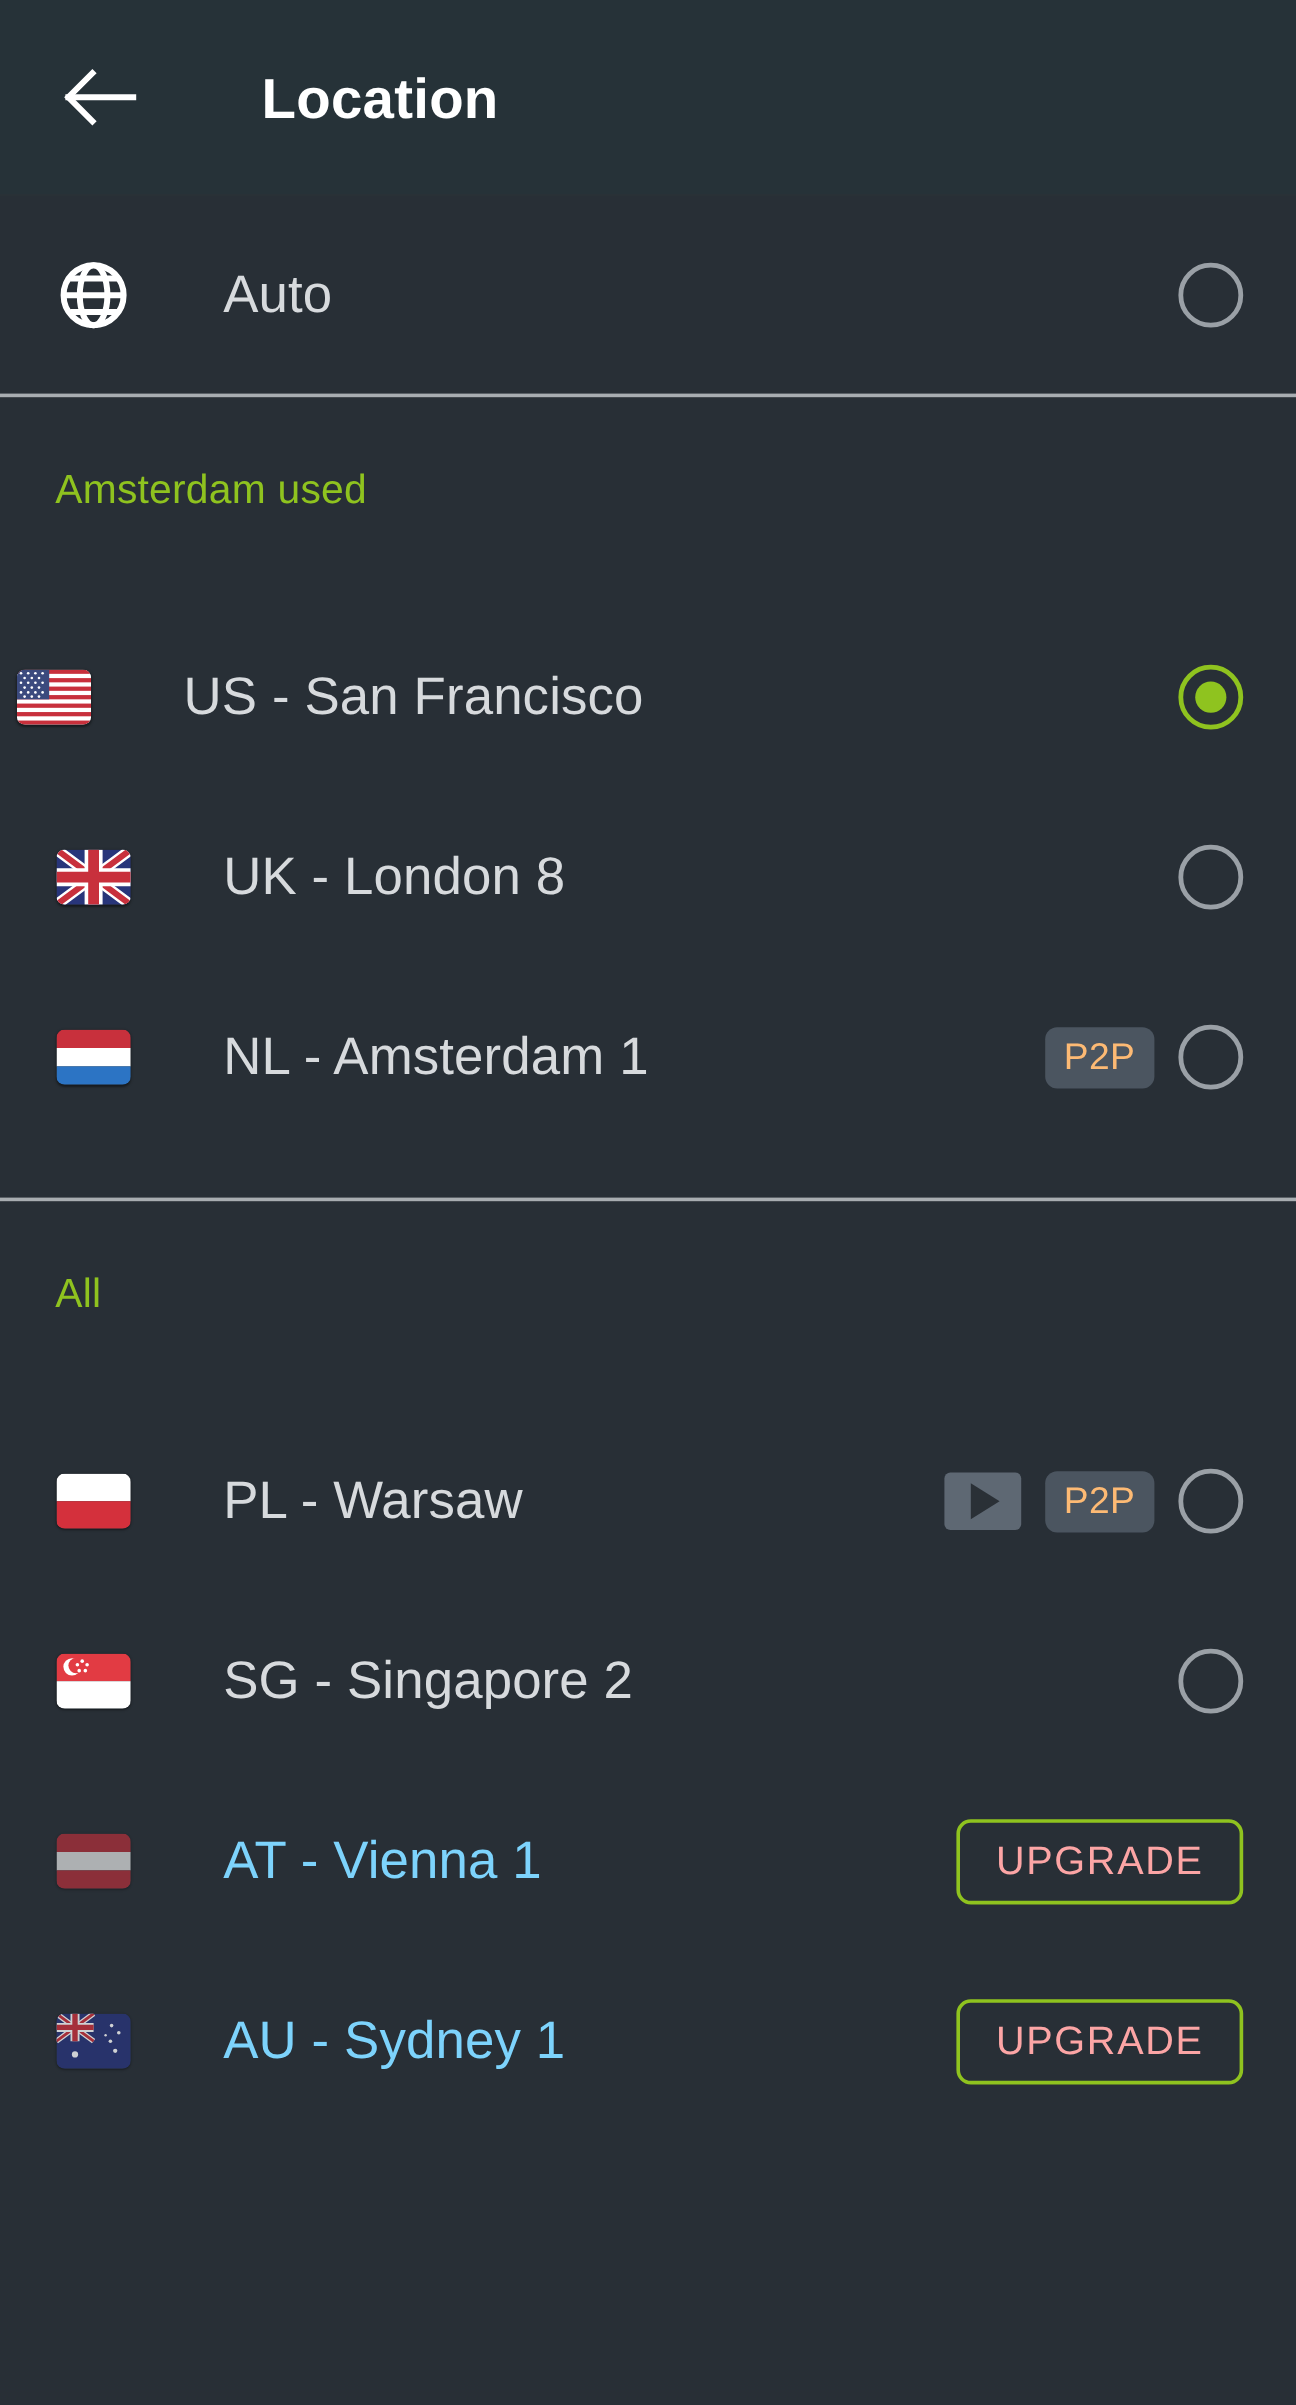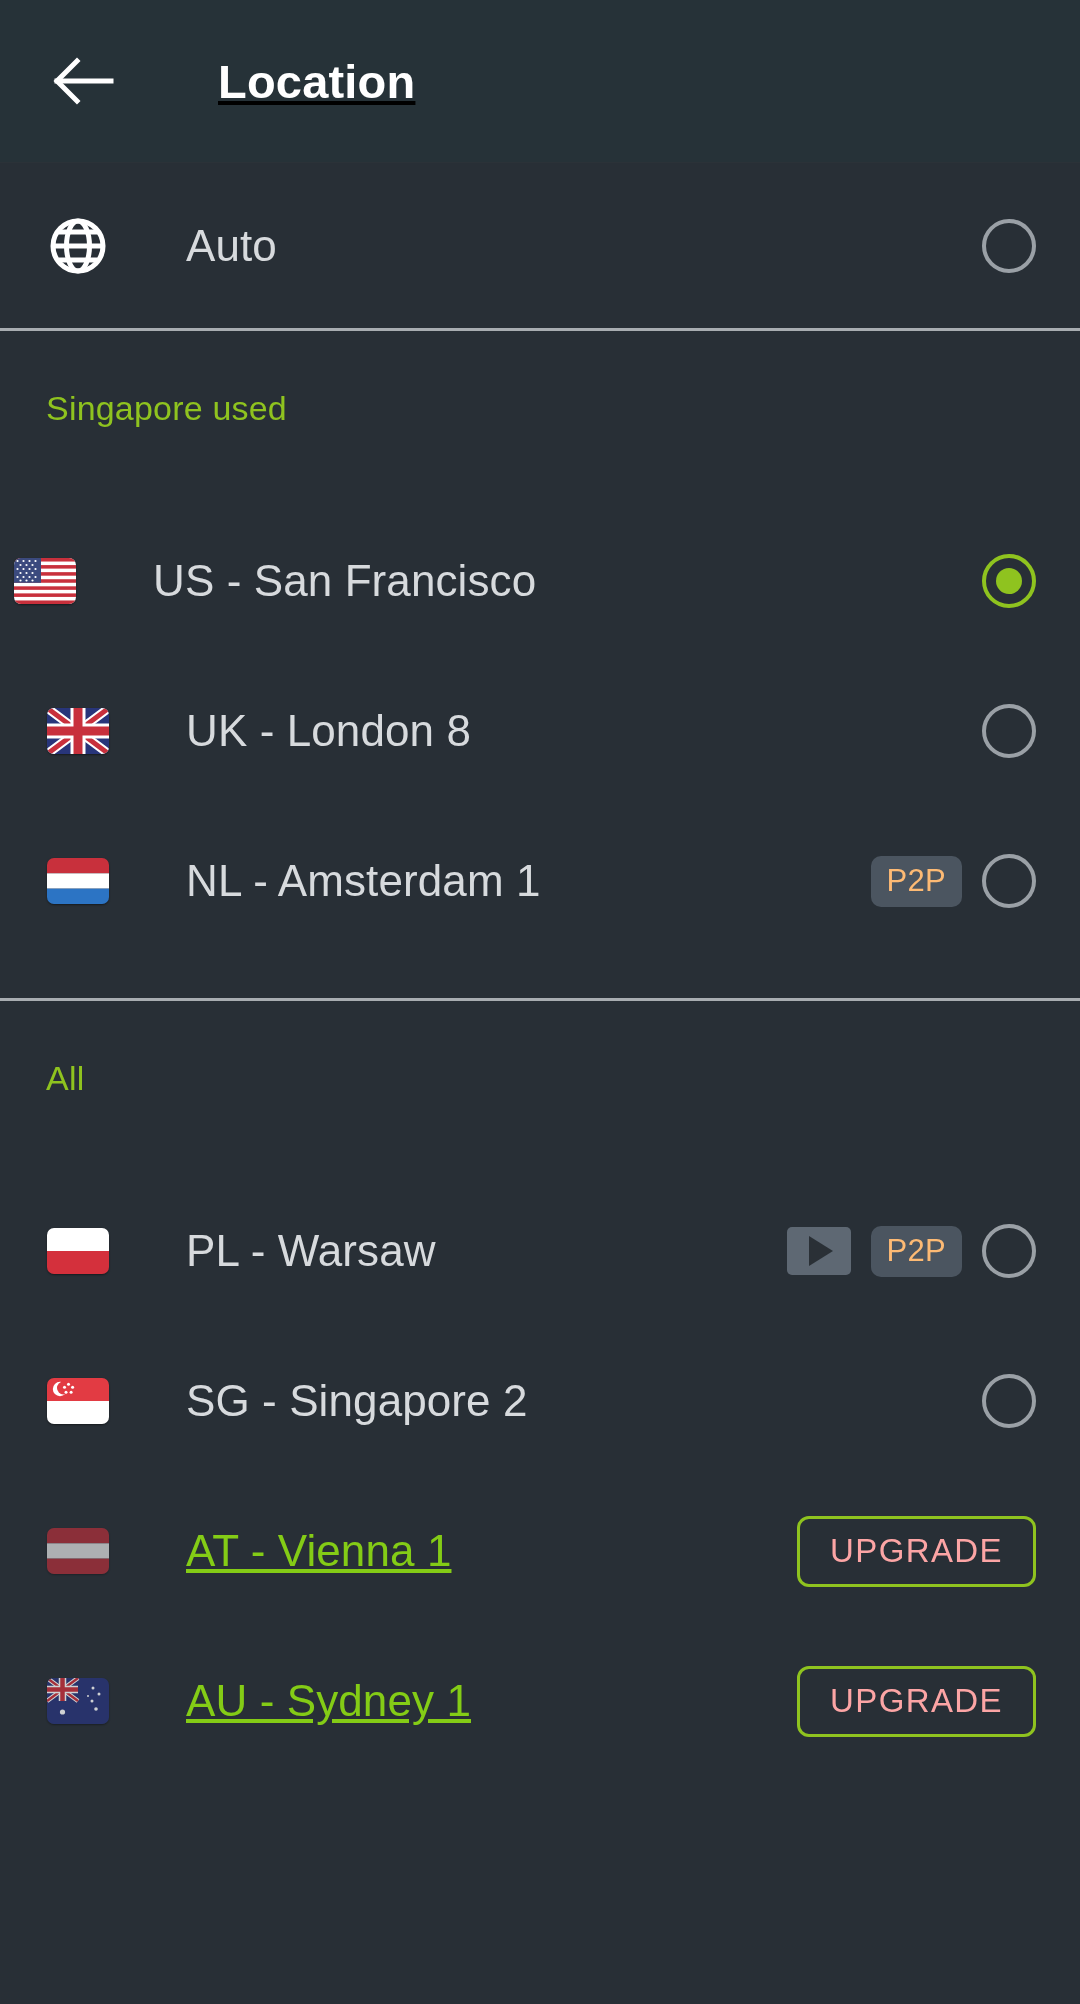--- a/index.html
+++ b/index.html
@@ -17,21 +17,20 @@
 
   
   .app-header {
     height: 163px;
     background: #263238;
     display: flex;
     align-items: center;
     padding-left: 48px;
     box-sizing: border-box;
     border-bottom: 1px solid #2b3238;
-    text-decoration: underline;
   }
   .back-btn {
     width: 72px;
     height: 72px;
     display: flex;
     align-items: center;
     justify-content: center;
     flex: 0 0 auto;
     cursor: pointer;
   }
@@ -62,21 +61,21 @@
     align-items: center;
     justify-content: center;
   }
   .row-label {
     margin-left: 76px;
     font-size: 44px;
     color: #d7dadd;
     white-space: nowrap;
     letter-spacing: 0.1px;
   }
-  .row-label.dim { color: #84cc16; text-decoration: underline; }
+  .row-label.dim { color: #7dd3fc; }
   .row-spacer { flex: 1 1 auto; }
   .row-right {
     display: flex;
     align-items: center;
     gap: 20px;
     padding-right: 44px;
     flex: 0 0 auto;
   }
 
   
@@ -197,21 +196,21 @@
   </div>
   <div class="row-label">Auto</div>
   <div class="row-spacer"></div>
   <div class="row-right">
     <div class="radio"></div>
   </div>
 </div>
 
 <div class="divider"></div>
 
-<div class="section-label">Singapore used</div>
+<div class="section-label">Amsterdam used</div>
 <div class="section-gap"></div>
 
 <div class="row" style="height:150px;padding-left:13px;">
   <div class="row-icon">
     <span class="flag">
       <svg viewBox="0 0 62 46" preserveAspectRatio="none">
         <rect width="62" height="46" fill="#ffffff"></rect>
         <g fill="#c8303c">
           <rect y="0" width="62" height="3.54"></rect>
           <rect y="7.08" width="62" height="3.54"></rect>

